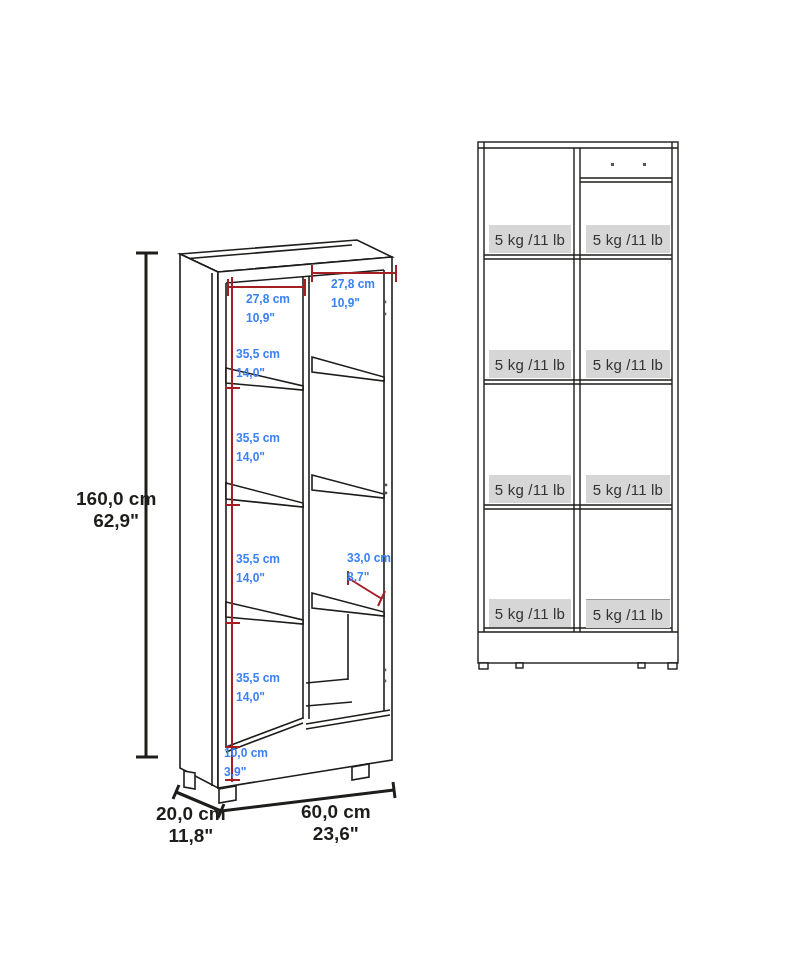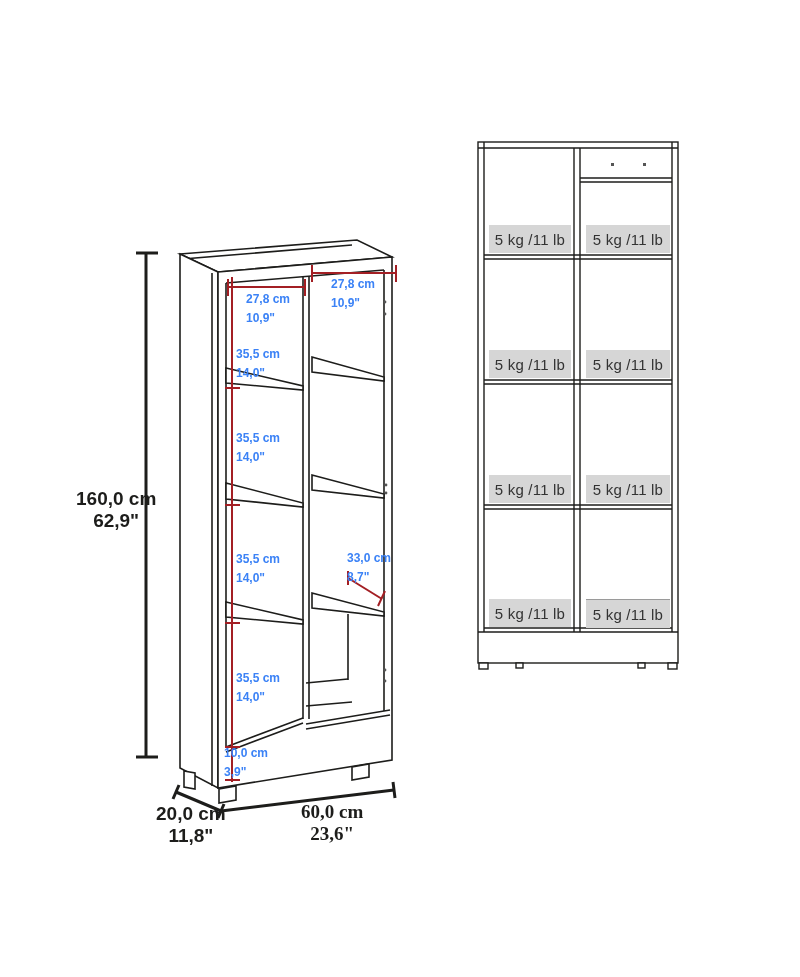--- a/index.html
+++ b/index.html
@@ -171,21 +171,21 @@
   </div>
 
   <div class="dim-label black" style="left:76px;top:488px;">
     <span>160,0 cm</span>
     <span>62,9"</span>
   </div>
   <div class="dim-label black" style="left:156px;top:803px;">
     <span>20,0 cm</span>
     <span>11,8"</span>
   </div>
-  <div class="dim-label black" style="left:301px;top:801px;font-family:Liberation Serif, serif;">
+  <div class="dim-label black" style="left:301px;top:801px;">
     <span>60,0 cm</span>
     <span>23,6"</span>
   </div>
 
   <div class="band" style="left:489px;top:225px;width:82px;height:28px;">
     <span>5 kg /11 lb</span>
   </div>
   <div class="band" style="left:586px;top:225px;width:84px;height:28px;">
     <span>5 kg /11 lb</span>
   </div>

